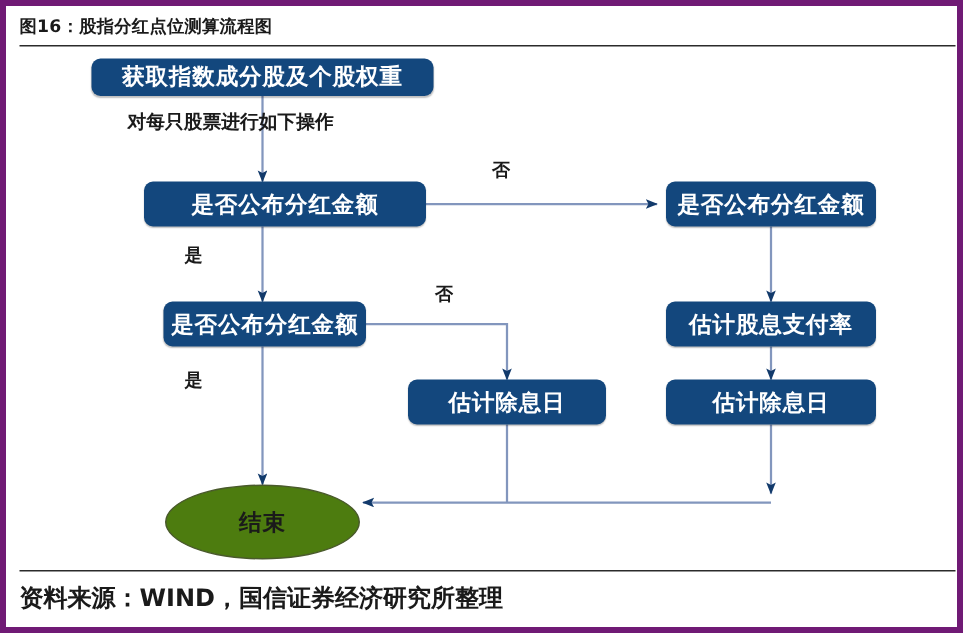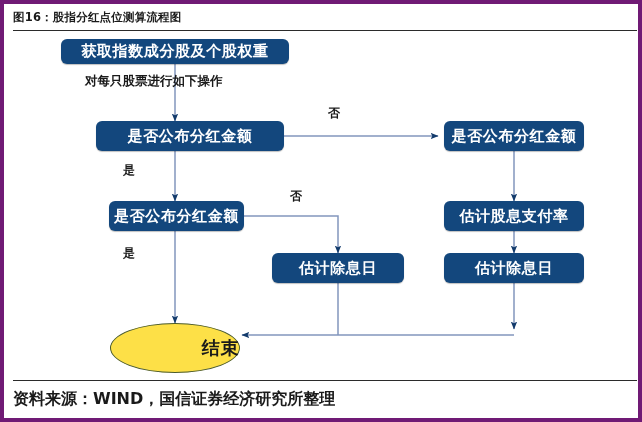--- a/index.html
+++ b/index.html
@@ -77,26 +77,26 @@
     font-weight: bold;
     letter-spacing: 0.6px;
     white-space: nowrap;
     box-shadow: 0 1px 1px rgba(0,0,0,0.25);
   }
   .terminator {
     position: absolute;
     box-sizing: border-box;
     display: flex;
     align-items: center;
-    justify-content: flex-end;
-    background: #fde047;
+    justify-content: center;
+    background: #4d7c0f;
     border: 1.4px solid #4a5a2c;
     border-radius: 50%;
     color: #1a1a1a;
-    font-size: 18px;
+    font-size: 15px;
     font-weight: bold;
     letter-spacing: 0.6px;
     white-space: nowrap;
   }
   .edge-label {
     position: absolute;
     font-size: 12px;
     font-weight: bold;
     color: #1a1a1a;
     white-space: nowrap;

